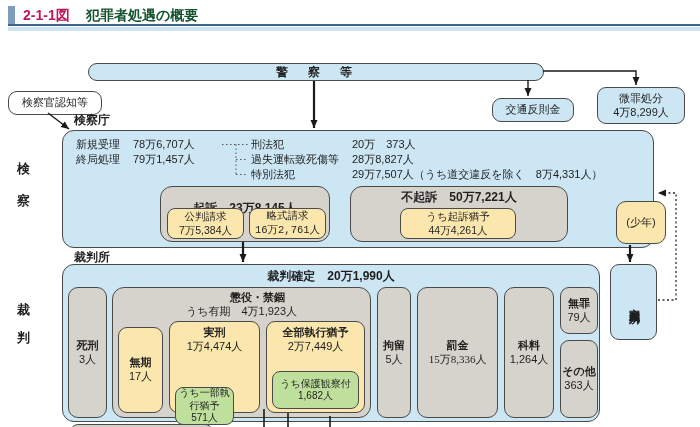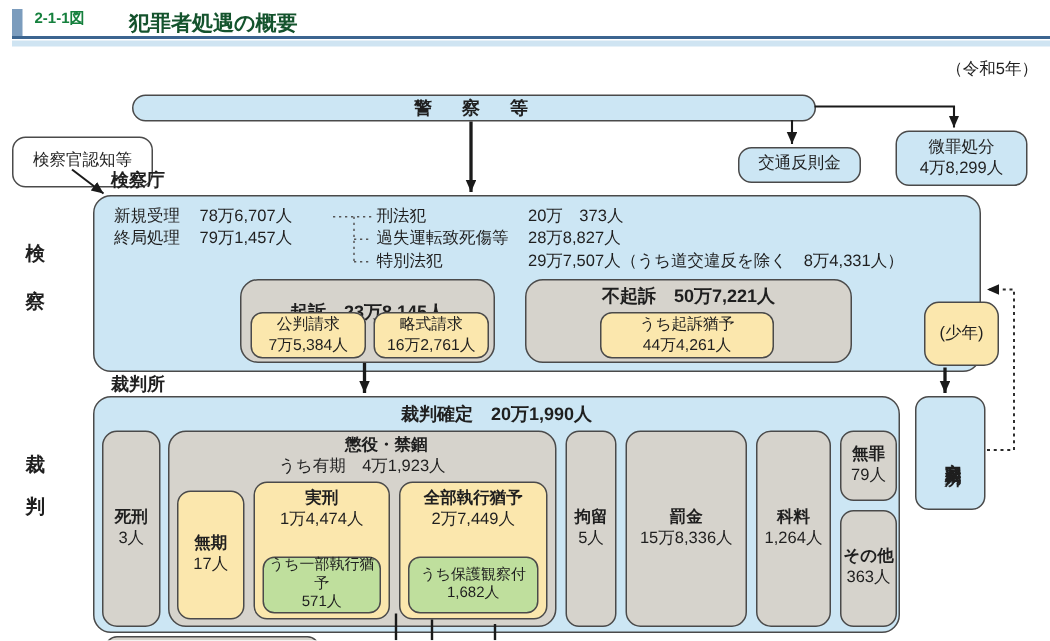--- a/index.html
+++ b/index.html
@@ -20,39 +20,38 @@
   .vtext{writing-mode:vertical-rl;text-orientation:upright;}
   svg.overlay{position:absolute;left:0;top:0;pointer-events:none;z-index:50;}
   .sidechar{position:absolute;font-weight:bold;font-size:13px;}
 </style>
 </head>
 <body>
 
 <div id="page">
 
   <div class="abs" style="left:8px;top:6px;width:7px;height:19px;background:#7b9cbd;"></div>
-  <div class="abs b" style="left:23px;top:7px;font-size:10px;color:#15803d;">2-1-1図</div>
+  <div class="abs b" style="left:23px;top:7px;font-size:14px;color:#be185d;">2-1-1図</div>
   <div class="abs b" style="left:86px;top:7px;font-size:14px;color:#14532d;">犯罪者処遇の概要</div>
   <div class="abs" style="left:8px;top:24px;width:692px;height:2px;background:#3c6590;"></div>
   <div class="abs" style="left:8px;top:27px;width:692px;height:4px;background:#cfe4f2;"></div>
-  <div class="abs" style="left:560px;top:40px;width:132px;text-align:right;">（令和5年）</div>
 
   <div class="box blue ctr b t12" style="left:88px;top:63px;width:456px;height:18px;border-radius:10px;letter-spacing:4px;">
     <div>警　察　等</div>
   </div>
 
   <div class="box blue ctr" style="left:492px;top:98px;width:82px;height:24px;border-radius:9px;">
     <div>交通反則金</div>
   </div>
   <div class="box blue ctr" style="left:597px;top:87px;width:88px;height:37px;border-radius:9px;">
     <div>微罪処分</div>
     <div>4万8,299人</div>
   </div>
 
-  <div class="box white ctr" style="left:8px;top:91px;width:94px;height:34px;border-radius:9px;">
+  <div class="box white ctr" style="left:8px;top:91px;width:94px;height:24px;border-radius:9px;">
     <div>検察官認知等</div>
   </div>
 
   <div class="abs b t12" style="left:74px;top:113px;">検察庁</div>
   <div class="sidechar" style="left:17px;top:161px;">検</div>
   <div class="sidechar" style="left:17px;top:193px;">察</div>
 
   <div class="box blue" style="left:62px;top:130px;width:592px;height:118px;border-radius:12px;"></div>
 
   <div class="abs" style="left:76px;top:138px;">新規受理</div>
@@ -67,38 +66,38 @@
   <div class="abs" style="left:251px;top:168px;">特別法犯</div>
   <div class="abs" style="left:352px;top:168px;">29万7,507人（うち道交違反を除く　8万4,331人）</div>
 
   <div class="box gray" style="left:160px;top:186px;width:170px;height:56px;border-radius:12px;">
     <div class="b t12" style="text-align:center;margin-top:14px;">起訴　23万8,145人</div>
   </div>
   <div class="box yellow ctr t105" style="left:167px;top:208px;width:77px;height:31px;border-radius:8px;">
     <div>公判請求</div>
     <div>7万5,384人</div>
   </div>
-  <div class="box yellow ctr t105" style="left:249px;top:208px;width:77px;height:31px;border-radius:8px;">
+  <div class="box yellow ctr t105" style="left:249px;top:208px;width:77px;height:31px;border-radius:8px;font-family:Liberation Mono, monospace;">
     <div>略式請求</div>
     <div>16万2,761人</div>
   </div>
 
   <div class="box gray" style="left:350px;top:186px;width:218px;height:56px;border-radius:12px;">
     <div class="b t12" style="text-align:center;margin-top:3px;">不起訴　50万7,221人</div>
   </div>
   <div class="box yellow ctr t105" style="left:400px;top:208px;width:116px;height:31px;border-radius:8px;text-align:right;">
     <div>うち起訴猶予</div>
     <div>44万4,261人</div>
   </div>
 
   <div class="box yellow ctr" style="left:604px;top:201px;width:50px;height:43px;border-radius:10px;margin-left:12px;">
     <div>(少年)</div>
   </div>
 
-  <div class="abs b t12" style="left:74px;top:250px;font-family:Liberation Mono, monospace;">裁判所</div>
+  <div class="abs b t12" style="left:74px;top:250px;">裁判所</div>
   <div class="sidechar" style="left:17px;top:302px;">裁</div>
   <div class="sidechar" style="left:17px;top:330px;">判</div>
 
   <div class="box blue" style="left:62px;top:264px;width:538px;height:158px;border-radius:12px;"></div>
   <div class="abs b t12" style="left:62px;top:269px;width:538px;text-align:center;">裁判確定　20万1,990人</div>
 
   <div class="box gray ctr" style="left:68px;top:287px;width:39px;height:131px;border-radius:10px;">
     <div class="b">死刑</div>
     <div>3人</div>
   </div>
@@ -108,38 +107,38 @@
     <div style="text-align:center;">うち有期　4万1,923人</div>
   </div>
   <div class="box yellow ctr" style="left:118px;top:327px;width:45px;height:86px;border-radius:9px;">
     <div class="b">無期</div>
     <div>17人</div>
   </div>
   <div class="box yellow" style="left:169px;top:321px;width:91px;height:92px;border-radius:9px;">
     <div class="b" style="text-align:center;margin-top:4px;">実刑</div>
     <div style="text-align:center;">1万4,474人</div>
   </div>
-  <div class="box green ctr t10" style="left:175px;top:371px;width:79px;height:38px;border-radius:8px;">
+  <div class="box green ctr t10" style="left:175px;top:387px;width:59px;height:38px;border-radius:8px;">
     <div>うち一部執行猶予</div>
     <div>571人</div>
   </div>
   <div class="box yellow" style="left:266px;top:321px;width:99px;height:92px;border-radius:9px;">
     <div class="b" style="text-align:center;margin-top:4px;">全部執行猶予</div>
     <div style="text-align:center;">2万7,449人</div>
   </div>
   <div class="box green ctr t10" style="left:272px;top:371px;width:87px;height:38px;border-radius:8px;">
     <div>うち保護観察付</div>
     <div>1,682人</div>
   </div>
 
   <div class="box gray ctr" style="left:377px;top:287px;width:34px;height:131px;border-radius:9px;">
     <div class="b">拘留</div>
     <div>5人</div>
   </div>
-  <div class="box gray ctr" style="left:417px;top:287px;width:81px;height:131px;border-radius:10px;">
+  <div class="box gray ctr" style="left:417px;top:287px;width:81px;height:131px;border-radius:10px;font-family:Liberation Serif, serif;">
     <div class="b">罰金</div>
     <div>15万8,336人</div>
   </div>
   <div class="box gray ctr" style="left:504px;top:287px;width:50px;height:131px;border-radius:10px;">
     <div class="b">科料</div>
     <div>1,264人</div>
   </div>
   <div class="box gray ctr" style="left:560px;top:287px;width:38px;height:47px;border-radius:9px;">
     <div class="b">無罪</div>
     <div>79人</div>

